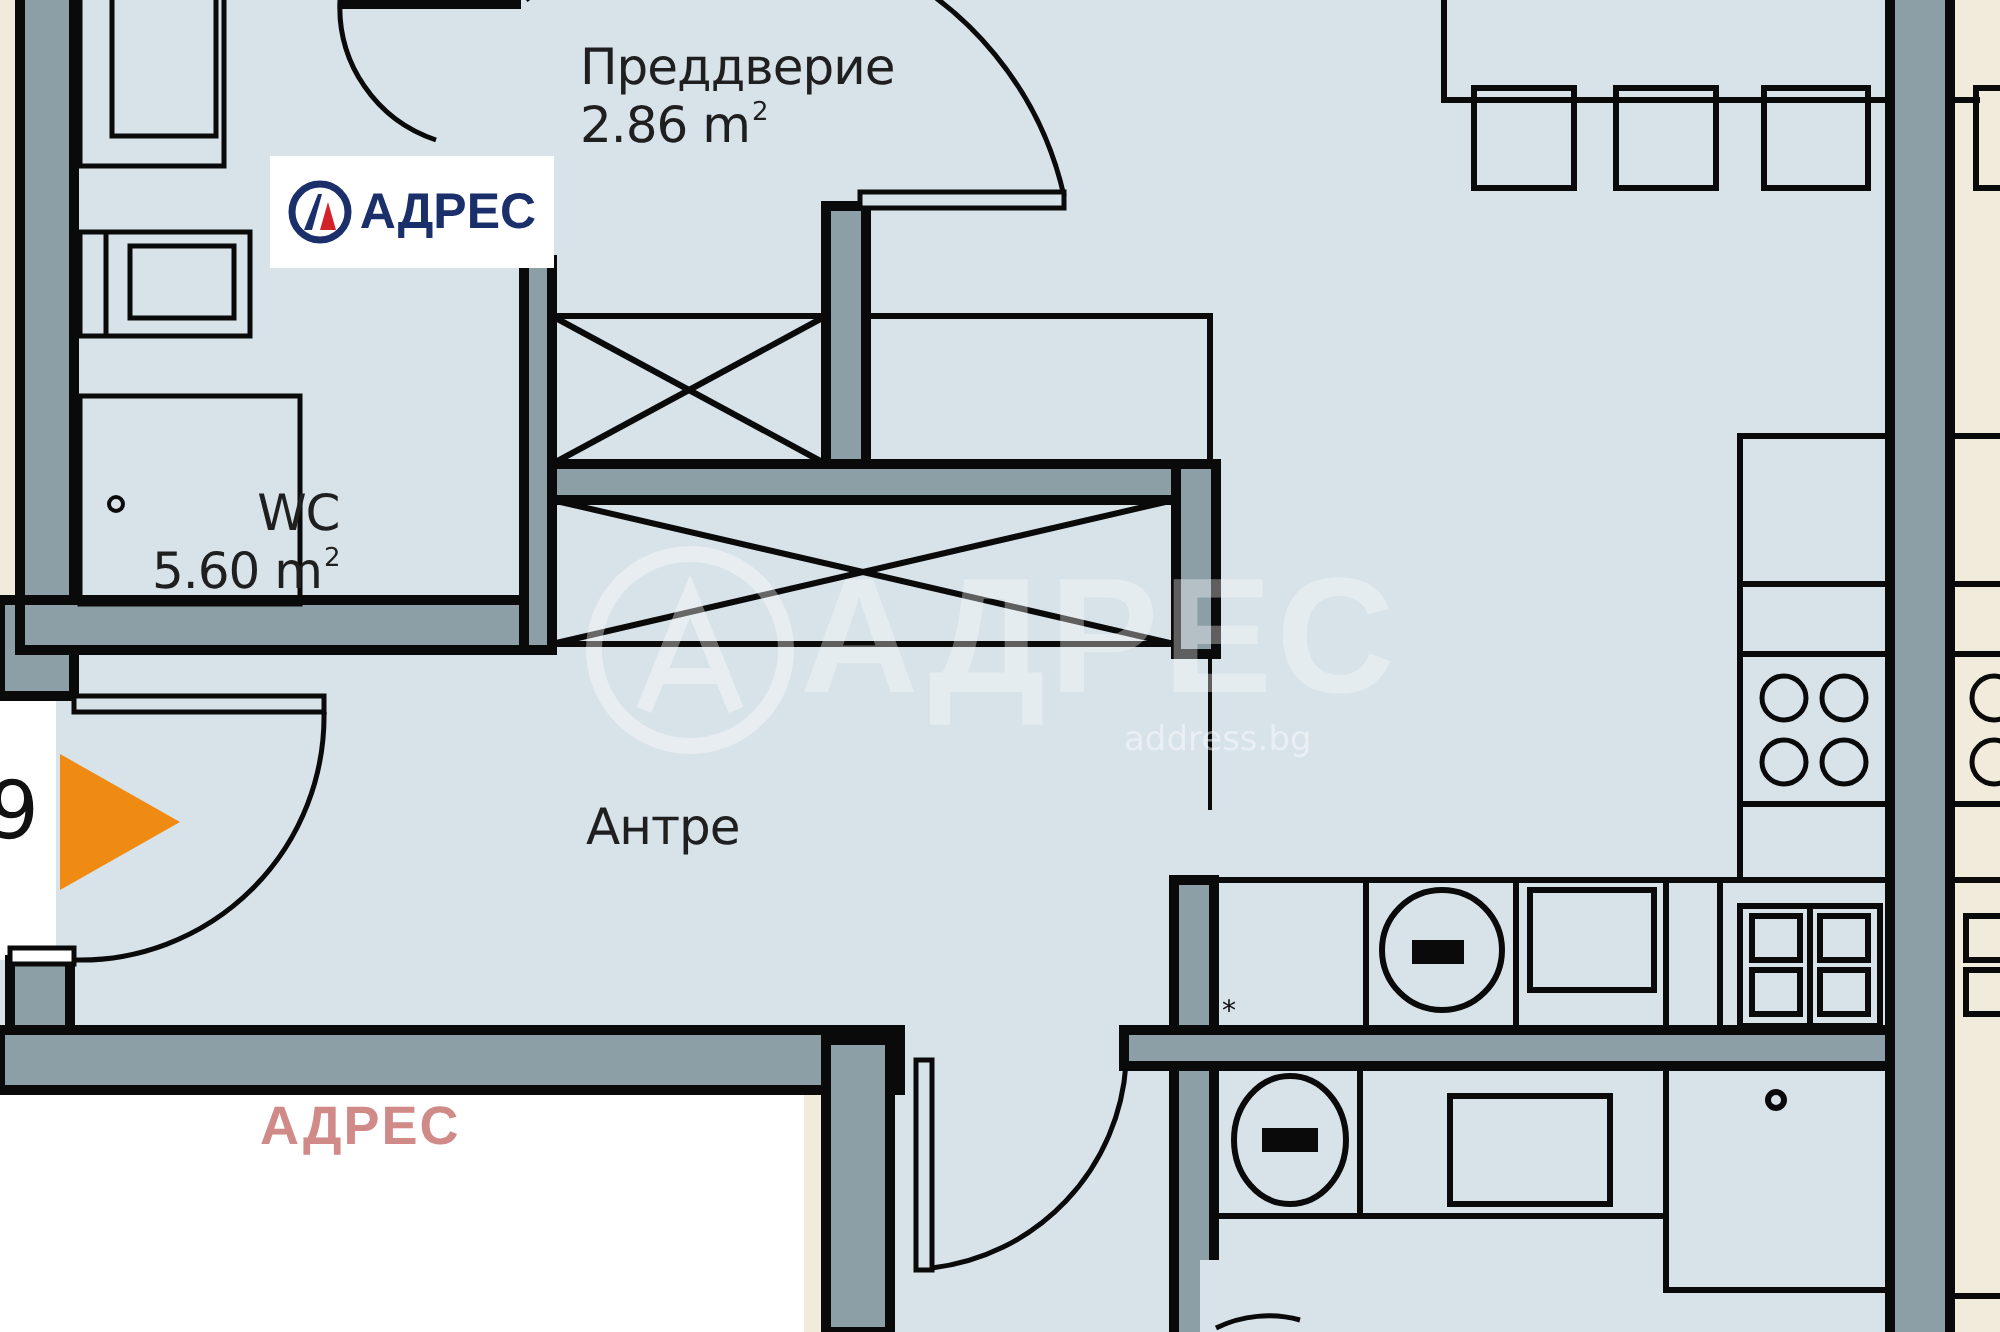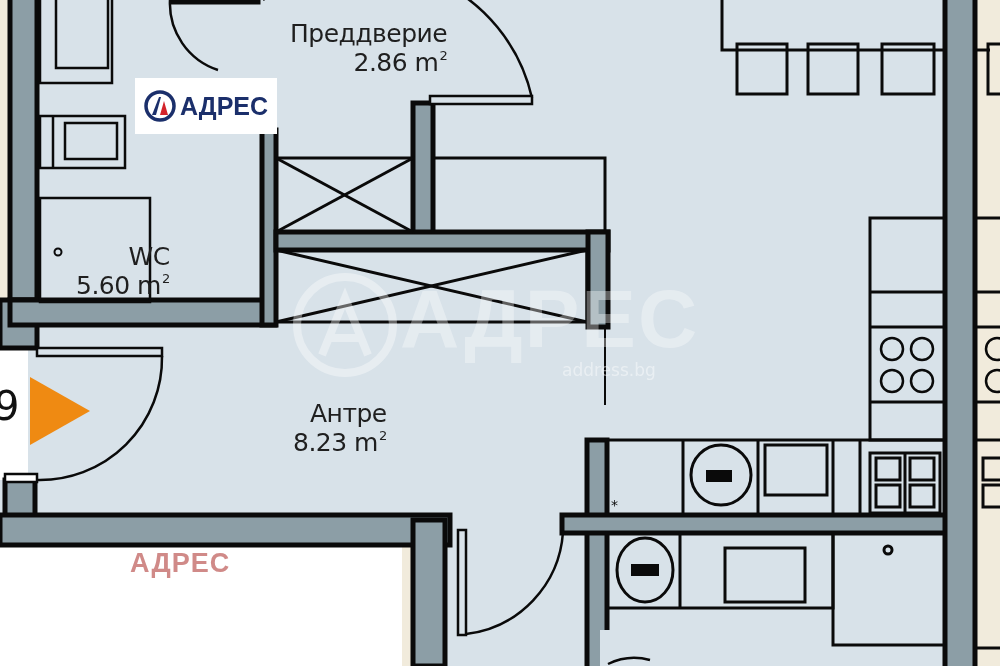--- a/index.html
+++ b/index.html
@@ -1,20 +1,20 @@
 <!DOCTYPE html>
 <html><head>
 <meta charset="utf-8">
 <style>
   html, body { margin: 0; padding: 0; }
   body { width: 1000px; height: 666px; overflow: hidden; background: #ffffff; position: relative; font-family: "DejaVu Sans", sans-serif; }
   #plan { position: absolute; left: 0; top: 0; width: 1000px; height: 666px; }
   .room-label { position: absolute; color: #1f1f1f; font-family: "DejaVu Sans", sans-serif; line-height: 1.15; letter-spacing: -0.5px; }
   .room-label .name { display: block; font-size: 25px; text-align: right; }
-  .room-label .area { display: block; font-size: 25px; text-align: right; }
+  .room-label .area { display: block; font-size: 25px; }
   .room-label sup { font-size: 13px; vertical-align: 11px; margin-left: 1px; }
   .logo-badge { position: absolute; left: 135px; top: 78px; width: 142px; height: 56px; background: #ffffff; display: flex; align-items: center; justify-content: center; gap: 4px; }
   .logo-badge .brand { font-family: "Liberation Sans", sans-serif; font-weight: bold; font-size: 25px; color: #1b2f6b; letter-spacing: 0px; }
   .watermark-brand { position: absolute; left: 400px; top: 278px; font-family: "Liberation Sans", sans-serif; font-weight: bold; font-size: 82px; color: rgba(255,255,255,0.35); letter-spacing: 2px; line-height: 1; }
   .watermark-url { position: absolute; left: 562px; top: 360px; font-family: "DejaVu Sans", sans-serif; font-size: 17px; color: rgba(255,255,255,0.45); }
   .footer-brand { position: absolute; left: 130px; top: 548px; font-family: "Liberation Sans", sans-serif; font-weight: bold; font-size: 27px; color: #d08a88; letter-spacing: 1px; }
   .unit-number { position: absolute; left: -6px; top: 386px; font-family: "DejaVu Sans", sans-serif; font-size: 40px; color: #111; line-height: 1; }
 </style>
 </head>
 <body>
@@ -193,21 +193,20 @@
   <span class="area"><span>2.86 m</span><sup>2</sup></span>
 </div>
 
 <div class="room-label" style="left:76px; top:203px;">
   <span class="name" style="padding-left:4px;margin-top:40px;">WC</span>
   <span class="area"><span>5.60 m</span><sup>2</sup></span>
 </div>
 
 <div class="room-label" style="left:293px; top:400px;">
   <span class="name">Антре</span>
-  <span class="area"><span>8.23 m</span><sup>2</sup></span>
 </div>
 
 <div class="watermark-brand">АДРЕС</div>
 <div class="watermark-url">address.bg</div>
 
 <div class="unit-number">9</div>
 
 <div class="footer-brand">АДРЕС</div>
 
 </body></html>

